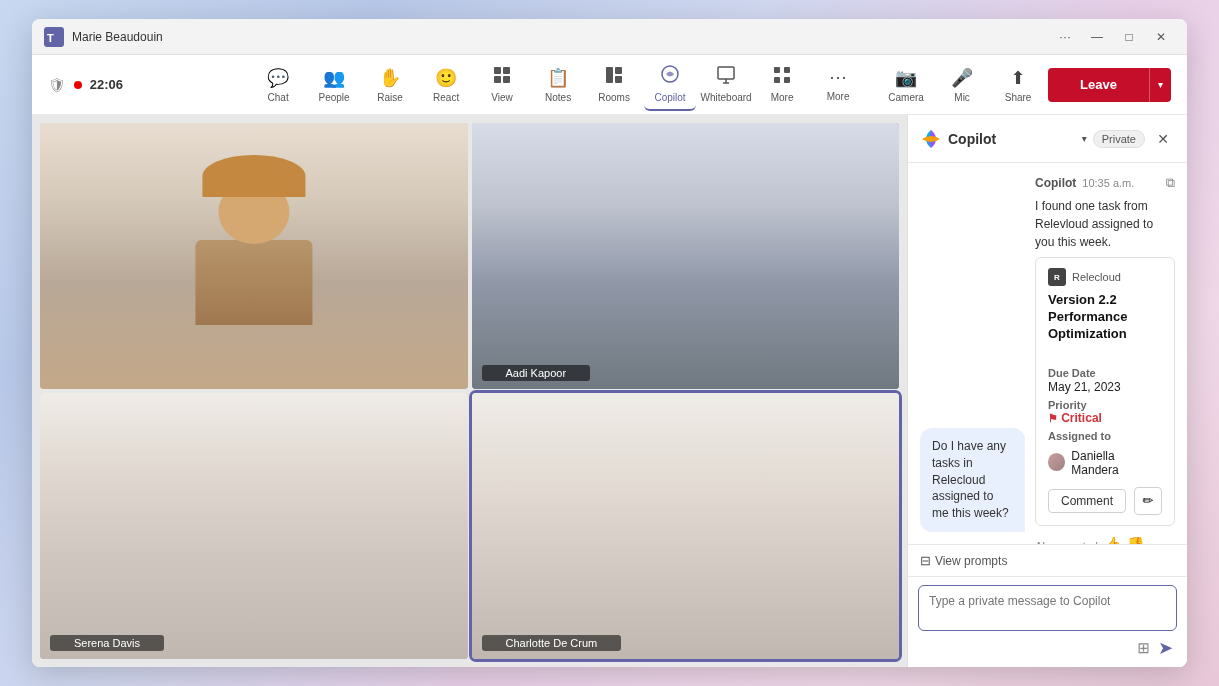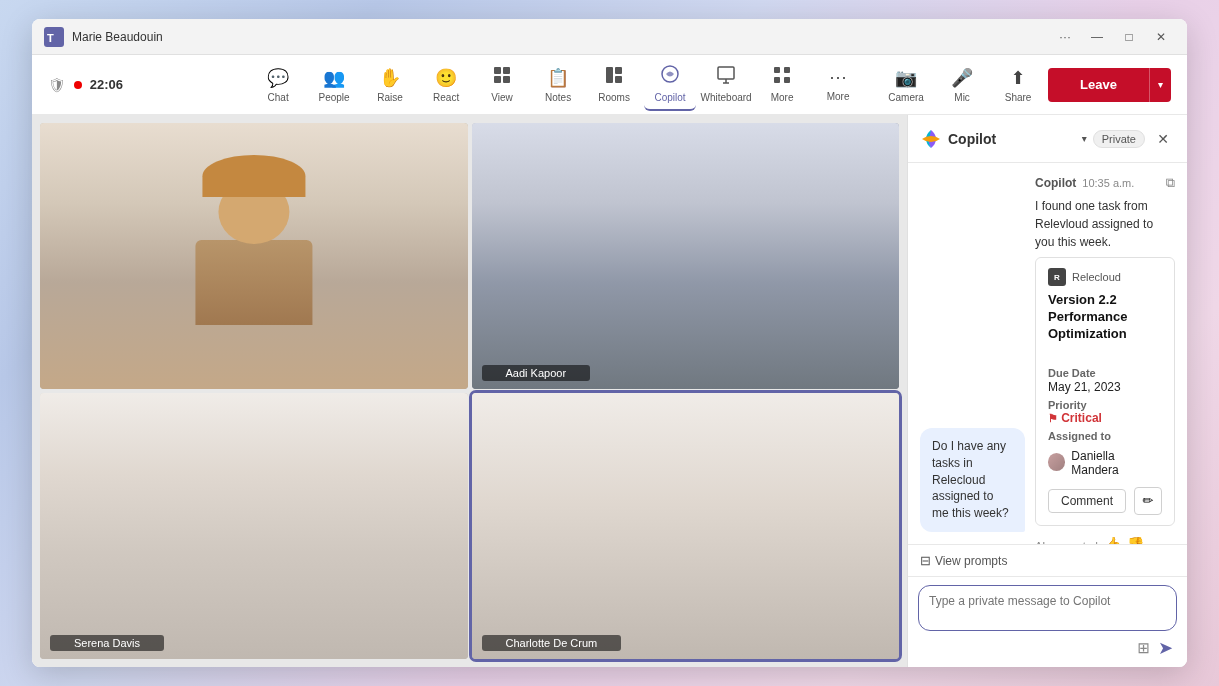--- a/index.html
+++ b/index.html
@@ -367,21 +367,21 @@
     }
     .copilot-input-area {
       border-top: 1px solid #e8e8e8;
       padding: 8px 10px;
       display: flex;
       flex-direction: column;
       gap: 6px;
     }
     .copilot-input {
       border: 1.5px solid #6264a7;
-      border-radius: 12px;
+      border-radius: 6px;
       padding: 8px 10px;
       font-size: 12px;
       color: #333;
       outline: none;
       width: 100%;
       resize: none;
       font-family: inherit;
       background: #fff;
       min-height: 40px;
     }

